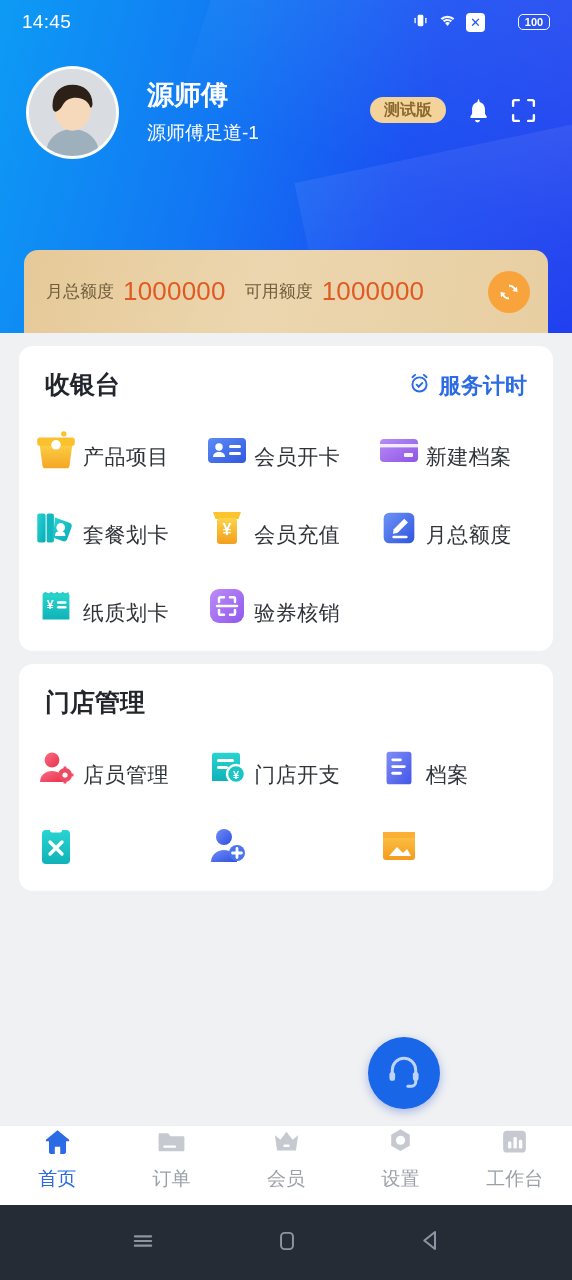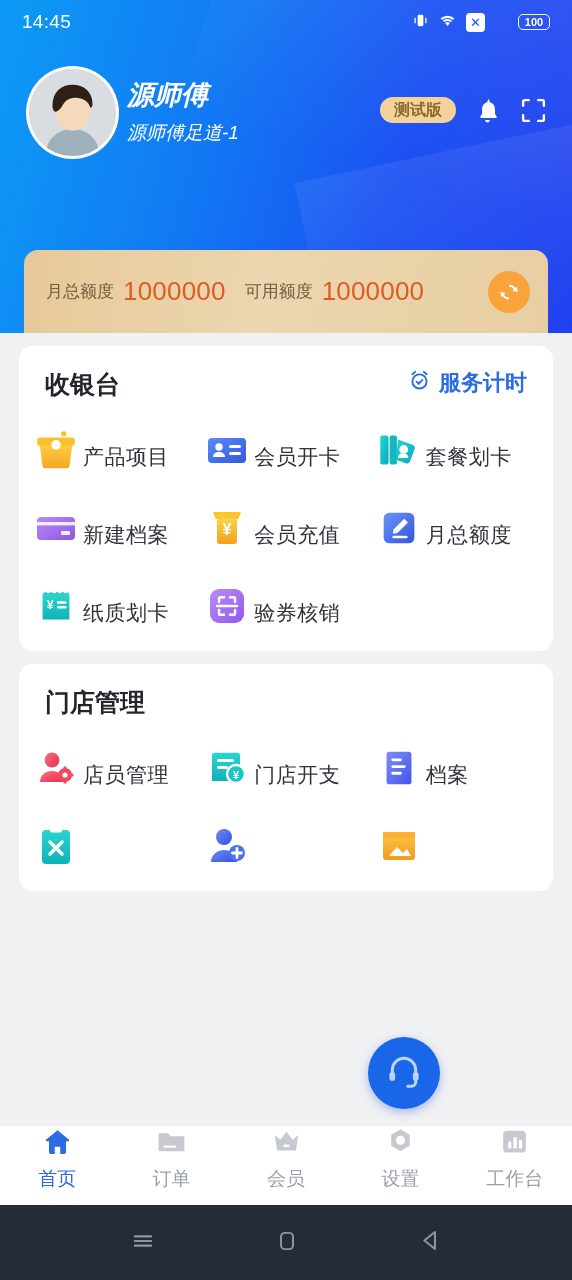--- a/index.html
+++ b/index.html
@@ -48,26 +48,26 @@
   
   .profile-row {
     position: relative; display: flex; align-items: center;
     padding: 22px 20px 0 26px;
   }
   .avatar {
     width: 93px; height: 93px; border-radius: 50%;
     background: #d9dde1; border: 3px solid rgba(255,255,255,.92);
     overflow: hidden; position: relative; flex: 0 0 auto;
   }
-  .profile-text { margin-left: 8px; color: #fff; font-style: italic; }
+  .profile-text { margin-left: 28px; color: #fff; }
   .profile-name { font-size: 27px; font-weight: 700; line-height: 1.25; }
   .profile-store { font-size: 19px; margin-top: 7px; font-weight: 400; }
 
   .header-actions {
-    position: absolute; right: 24px; top: 95px;
+    position: absolute; right: 34px; top: 95px;
     display: flex; align-items: center; gap: 16px;
   }
   .beta-badge {
     background: #f3d39a; color: #8a6a2e; font-size: 16px; font-weight: 600;
     border-radius: 14px; padding: 5px 14px; line-height: 1;
   }
   .icon-btn { width: 30px; height: 30px; display: flex; align-items: center; justify-content: center; }
 
   
   .quota-card {
@@ -82,21 +82,21 @@
     width: 42px; height: 42px; border-radius: 50%; background: #f9a33c;
     display: flex; align-items: center; justify-content: center; margin-left: auto;
   }
 
   
   .page-body { position: absolute; top: 333px; left: 0; width: 572px; bottom: 155px; overflow: hidden; }
   .card {
     background: #fff; border-radius: 14px; margin: 13px 19px 0;
     padding: 22px 10px 12px;
   }
-  .card-head { display: flex; align-items: flex-start; padding: 0 16px 4px; gap: 9px; }
+  .card-head { display: flex; align-items: flex-end; padding: 0 16px 4px; gap: 9px; }
   .card-title { font-size: 25px; font-weight: 700; color: #22262c; }
   .card-action {
     margin-left: auto; display: flex; align-items: center; gap: 8px;
     color: #2b6be4; font-size: 22px; font-weight: 700;
   }
 
   .grid { display: flex; flex-wrap: wrap; }
   .grid-item {
     width: 33.333%; display: flex; flex-direction: row;
     align-items: center; padding: 18px 0 6px;
@@ -257,52 +257,52 @@
               <path d="M10 31c0-3.2 2.7-5 6-5s6 1.8 6 5z" fill="#fff"></path>
               <rect x="26" y="19" width="12" height="3" rx="1.5" fill="#fff"></rect>
               <rect x="26" y="26" width="12" height="3" rx="1.5" fill="#fff"></rect>
             </svg>
           </span>
           <span class="grid-label">会员开卡</span>
         </div>
 
         <div class="grid-item">
           <span class="grid-icon">
+            <svg width="48" height="48" viewBox="0 0 48 48">
+              <defs>
+                  <linearGradient id="gP" x1="0" y1="0" x2="1" y2="1">
+                    <stop offset="0" stop-color="#b88cf5"></stop>
+                    <stop offset="1" stop-color="#8e55e6"></stop>
+                  </linearGradient>
+                </defs>
+              <rect x="5" y="13" width="38" height="23" rx="4" fill="url(#gP)"></rect>
+              <rect x="5" y="18" width="38" height="3.4" fill="#fff" opacity=".85"></rect>
+              <rect x="29" y="27" width="9" height="4" rx="1" fill="#fff" opacity=".9"></rect>
+            </svg>
+          </span>
+          <span class="grid-label">新建档案</span>
+        </div>
+
+        <div class="grid-item">
+          <span class="grid-icon">
             <svg width="50" height="50" viewBox="0 0 48 48">
               <defs>
                   <linearGradient id="gT" x1="0" y1="0" x2="1" y2="1">
                     <stop offset="0" stop-color="#26d6d6"></stop>
                     <stop offset="1" stop-color="#0aa9b4"></stop>
                   </linearGradient>
                 </defs>
               <rect x="6" y="10" width="8" height="28" rx="2" fill="url(#gT)"></rect>
               <rect x="15" y="10" width="7" height="28" rx="2" fill="#12b8c0"></rect>
               <path d="M23 14l14 5c2 .8 2.6 2.6 1.8 4.6l-4 11c-.8 2-2.6 2.8-4.6 2l-9-3.2z" fill="url(#gT)"></path>
               <circle cx="28.5" cy="23.5" r="4.2" fill="#fff"></circle>
               <path d="M28 27c3 0 5 1.8 5 4.6h-10C23 28.8 25 27 28 27z" fill="#fff"></path>
             </svg>
           </span>
           <span class="grid-label">套餐划卡</span>
-        </div>
-
-        <div class="grid-item">
-          <span class="grid-icon">
-            <svg width="48" height="48" viewBox="0 0 48 48">
-              <defs>
-                  <linearGradient id="gP" x1="0" y1="0" x2="1" y2="1">
-                    <stop offset="0" stop-color="#b88cf5"></stop>
-                    <stop offset="1" stop-color="#8e55e6"></stop>
-                  </linearGradient>
-                </defs>
-              <rect x="5" y="13" width="38" height="23" rx="4" fill="url(#gP)"></rect>
-              <rect x="5" y="18" width="38" height="3.4" fill="#fff" opacity=".85"></rect>
-              <rect x="29" y="27" width="9" height="4" rx="1" fill="#fff" opacity=".9"></rect>
-            </svg>
-          </span>
-          <span class="grid-label">新建档案</span>
         </div>
 
         <div class="grid-item">
           <span class="grid-icon">
             <svg width="48" height="48" viewBox="0 0 48 48">
               <defs>
                   <linearGradient id="gY2" x1="0" y1="0" x2="0" y2="1">
                     <stop offset="0" stop-color="#fcd34a"></stop>
                     <stop offset="1" stop-color="#f2a01e"></stop>
                   </linearGradient>

